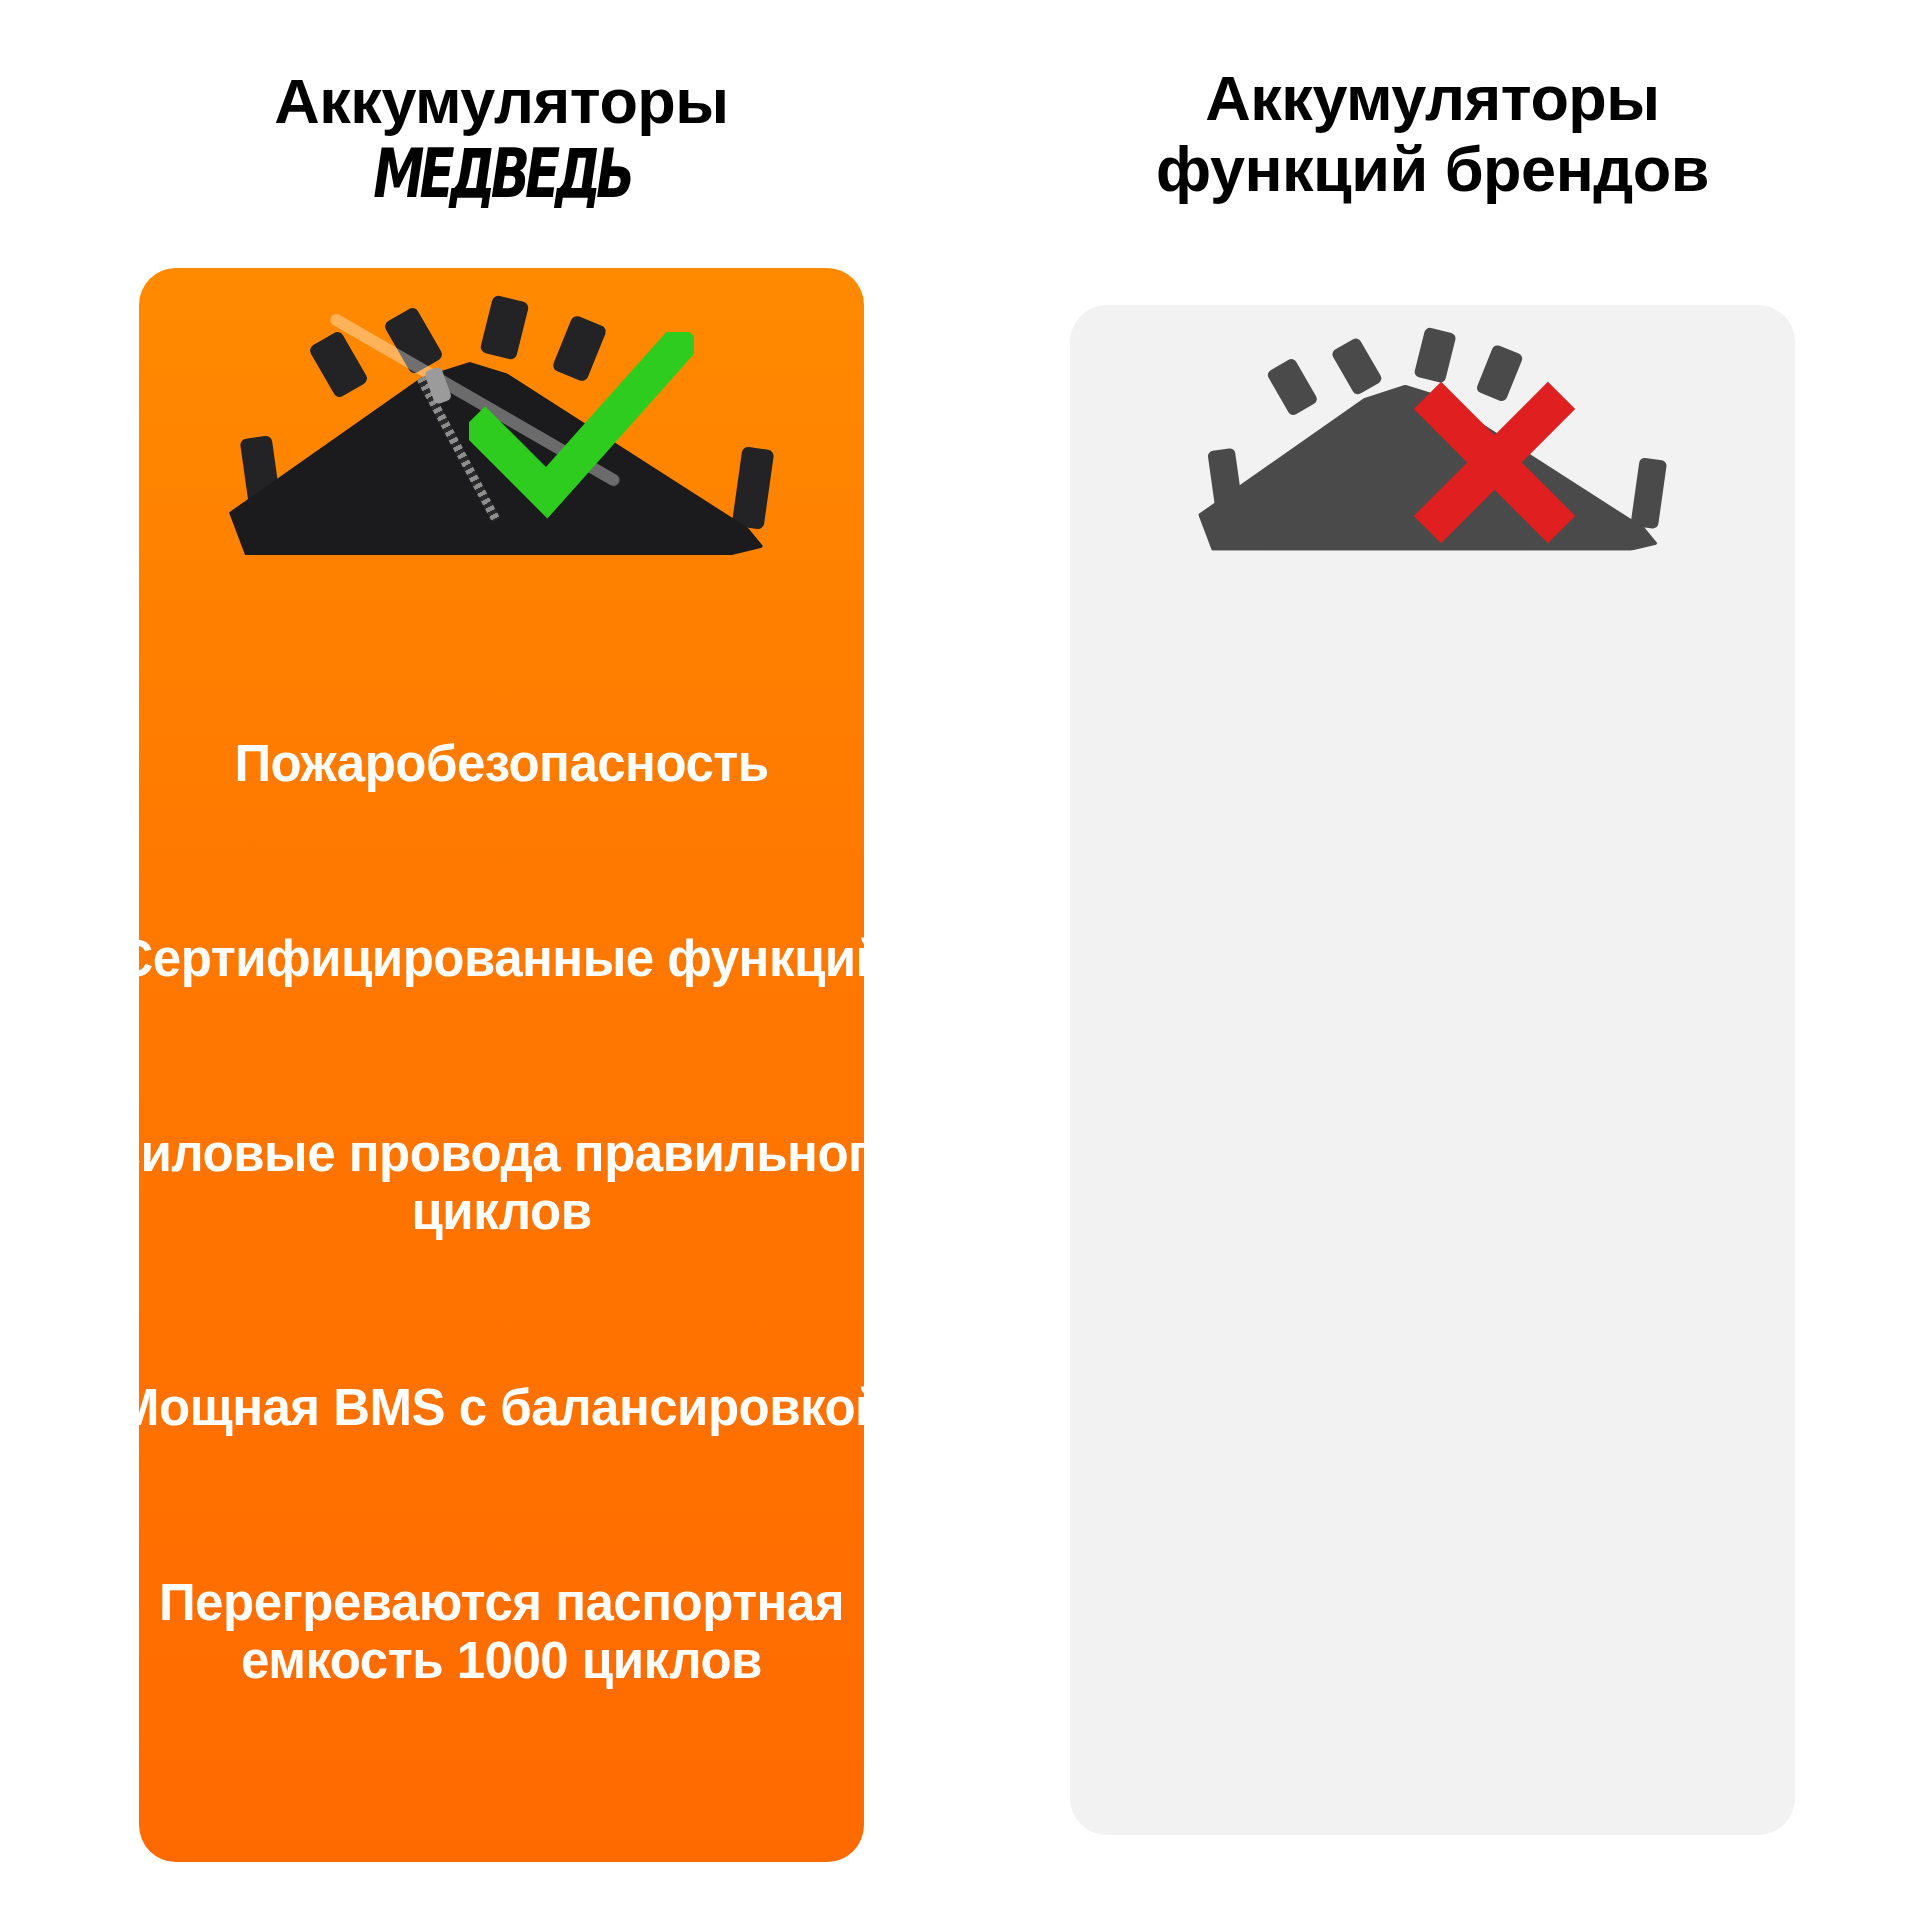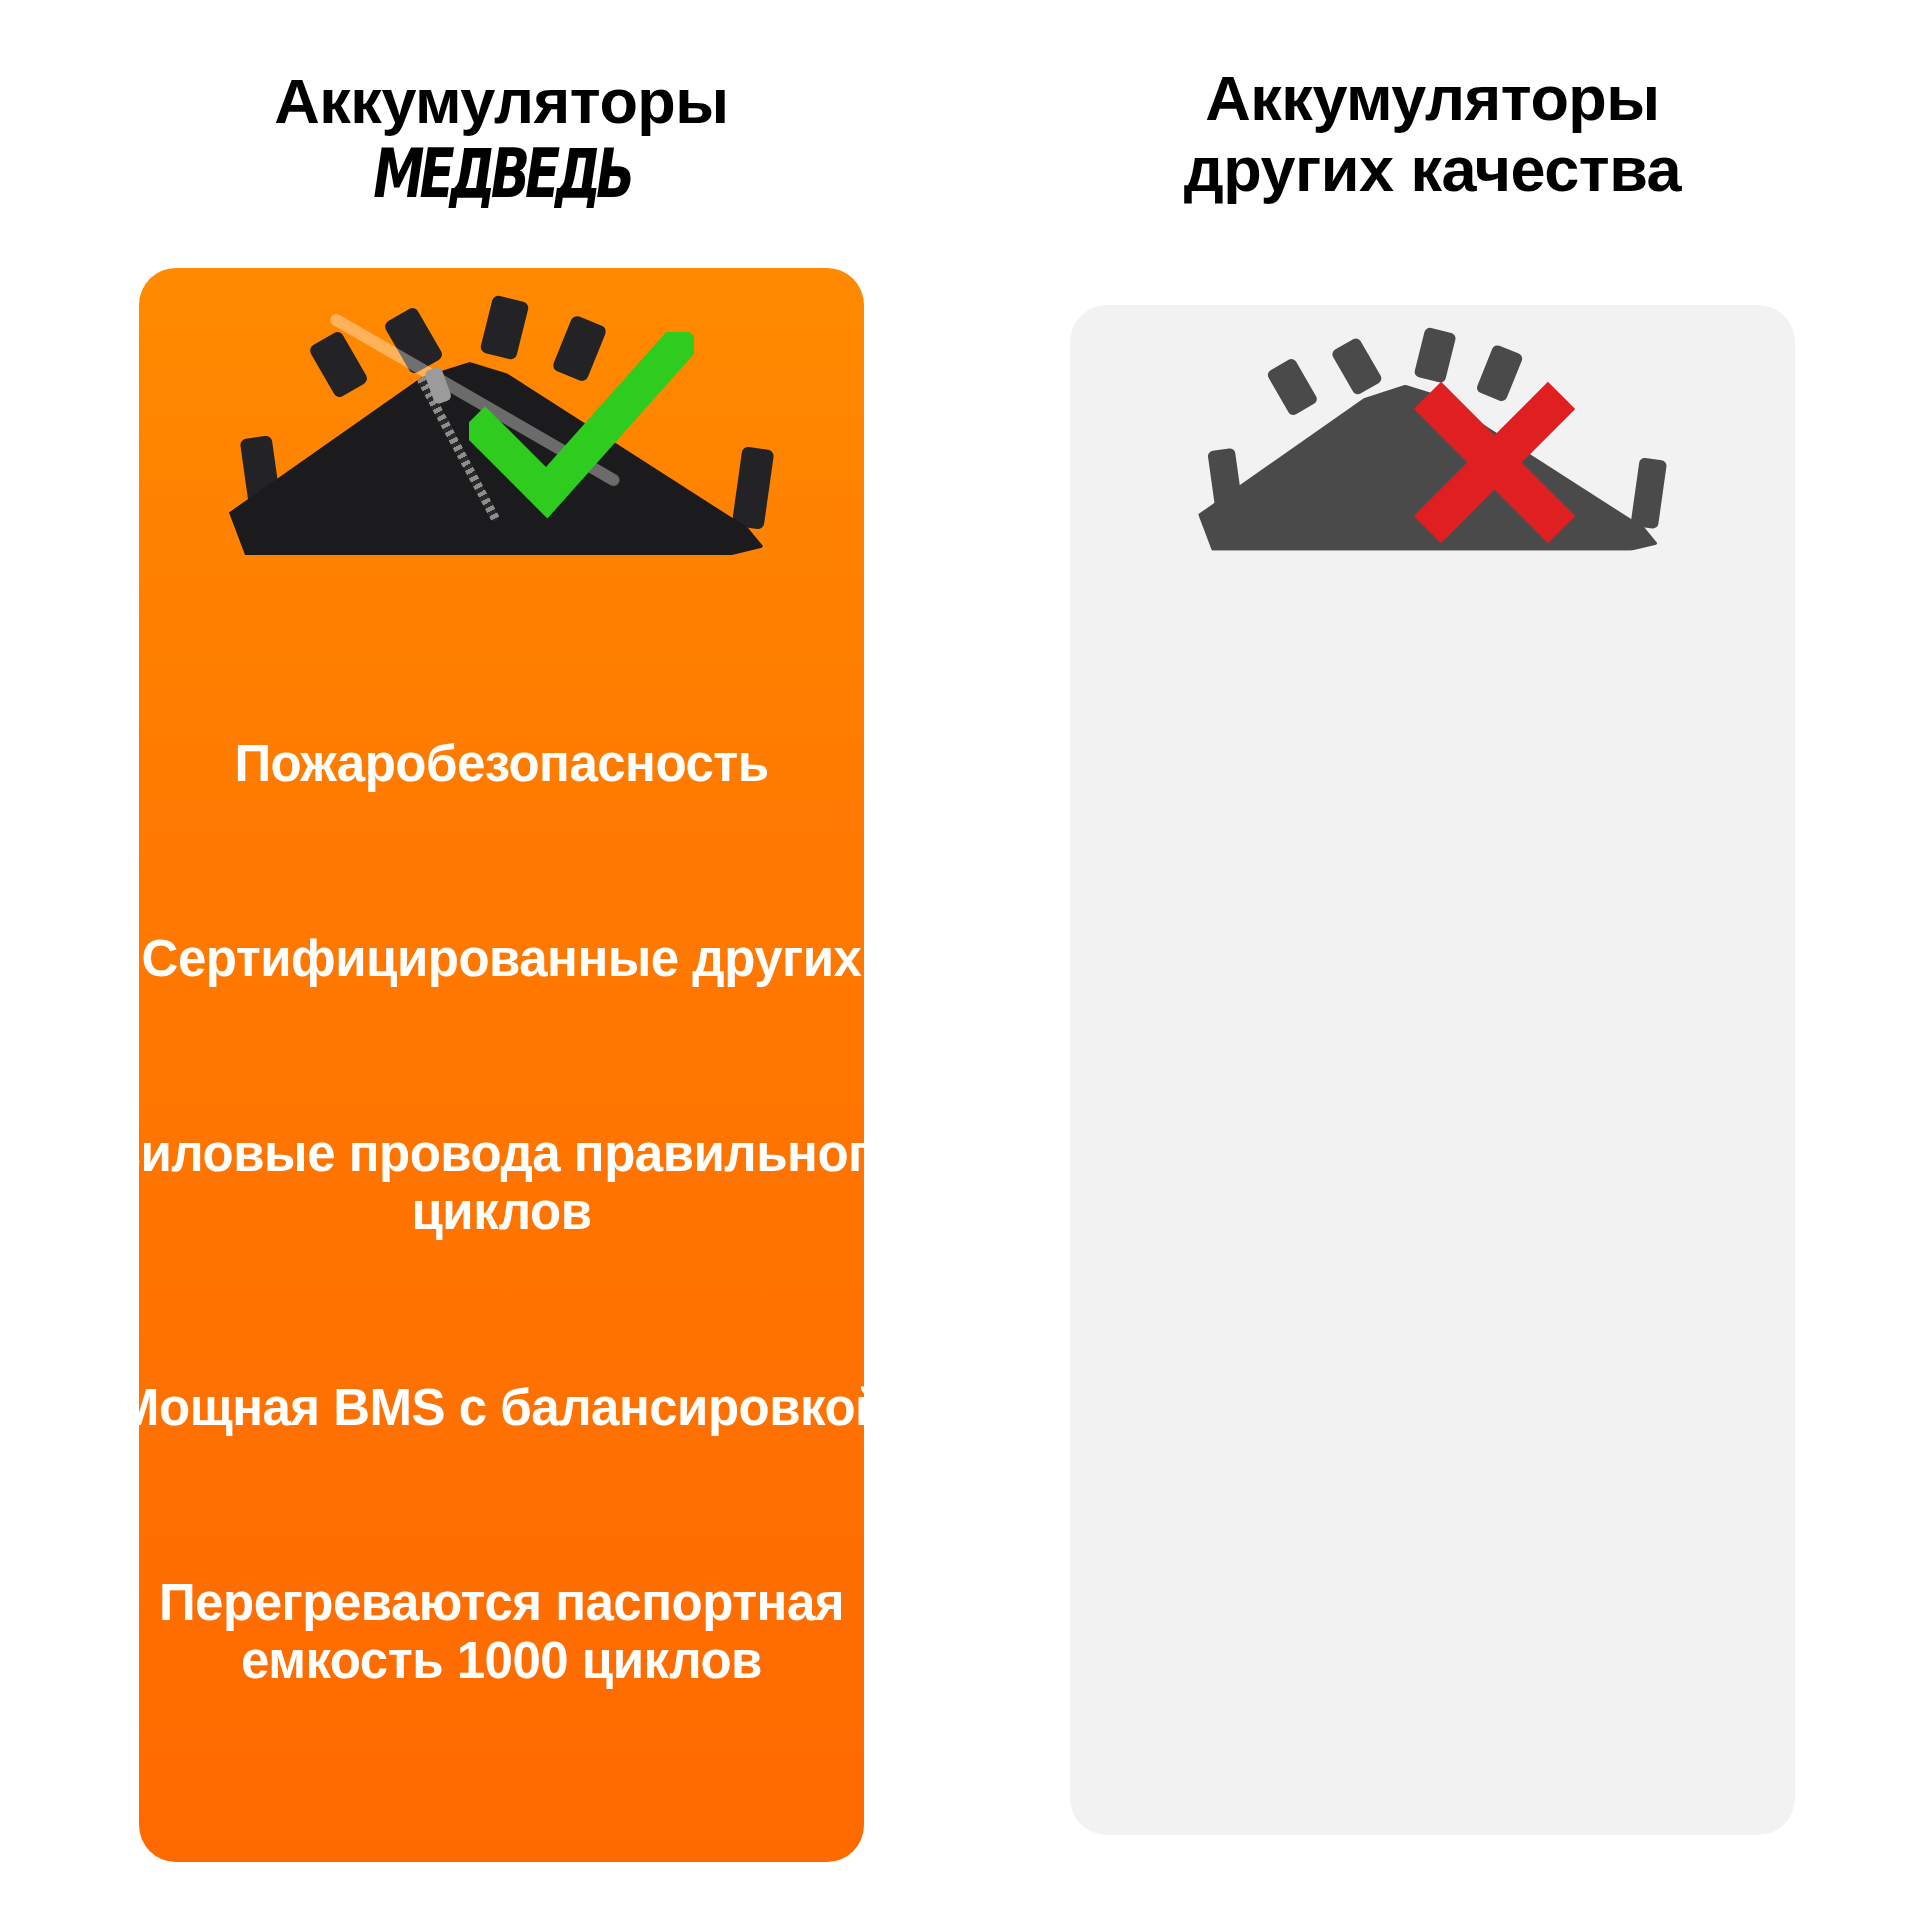--- a/index.html
+++ b/index.html
@@ -225,32 +225,32 @@
           </div>
           <div class="mark" style="left:369px; top:43px;">
             <svg width="225" height="193" viewBox="0 0 420 360">
               <path d="M30 185 L145 300 L390 25" fill="none" stroke="#2ECC1E" stroke-width="66" stroke-linecap="square" stroke-linejoin="miter"></path>
             </svg>
           </div>
         </div>
 
         <div class="features">
           <div class="feature">Пожаробезопасность</div>
-          <div class="feature">Сертифицированные других</div>
+          <div class="feature">Сертифицированные функций</div>
           <div class="feature">Силовые провода правильного циклов</div>
           <div class="feature">Мощная BMS с балансировкой</div>
           <div class="feature">Перегреваются паспортная емкость 1000 циклов</div>
         </div>
       </div>
     </div>
 
     <div class="col">
       <div class="col-head">
         <div class="head-line">Аккумуляторы</div>
-        <div class="head-line">других качества</div>
+        <div class="head-line">функций брендов</div>
       </div>
 
       <div class="card card-bad">
         <div class="product-area" style="height:251px;">
           <div class="bag" style="transform:scale(0.86);">
             <div class="strap grey s1"></div>
             <div class="strap grey s2"></div>
             <div class="strap grey s3"></div>
             <div class="strap grey s4"></div>
             <div class="strap grey s5"></div>

